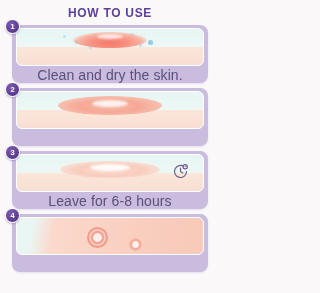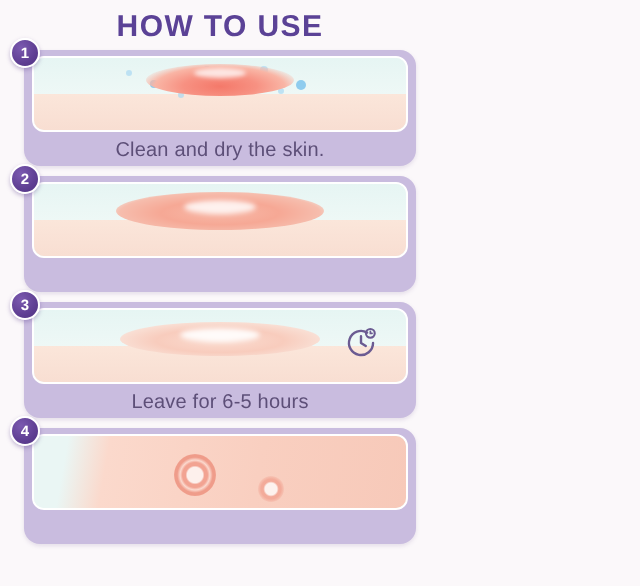--- a/index.html
+++ b/index.html
@@ -12,21 +12,21 @@
     background: #fbf8fa;
     font-family: "Liberation Sans", sans-serif;
     overflow: hidden;
     position: relative;
   }
 
   
   .page-title {
     width: 100%;
     text-align: center;
-    font-size: 15px;
+    font-size: 12px;
     font-weight: bold;
     letter-spacing: 0.7px;
     color: #5b4296;
     margin: 0;
     padding: 6px 0 4px 0;
     line-height: 15px;
   }
 
   
   .steps {
@@ -178,21 +178,21 @@
   
   .caption {
     position: absolute;
     left: 0;
     bottom: 0;
     width: 100%;
     height: 16px;
     display: flex;
     align-items: center;
     justify-content: center;
-    font-size: 10px;
+    font-size: 14px;
     color: #5d4f78;
     letter-spacing: 0.1px;
     white-space: nowrap;
   }
 
   
   .badge {
     position: absolute;
     left: -7px;
     top: -6px;
@@ -265,21 +265,21 @@
       <div class="bump bump-white-hi"></div>
 
       <svg class="clock-icon" viewBox="0 0 24 24">
         <path d="M20.5 12a8.5 8.5 0 1 1-4.2-7.35" fill="none" stroke="#6b5b92" stroke-width="1.7" stroke-linecap="round"></path>
         <path d="M12 7.2 V12 L15.4 14.1" fill="none" stroke="#6b5b92" stroke-width="1.7" stroke-linecap="round" stroke-linejoin="round"></path>
         <circle cx="18.6" cy="5.2" r="3.1" fill="none" stroke="#6b5b92" stroke-width="1.5"></circle>
         <path d="M18.6 3.7 v1.5 h1.2" fill="none" stroke="#6b5b92" stroke-width="1.2" stroke-linecap="round"></path>
       </svg>
     </div>
 
-    <div class="caption">Leave for 6-5 hours</div>
+    <div class="caption">Leave for 6-8 hours</div>
   </div>
 
   <div class="step">
     <div class="badge">4</div>
 
     <div class="illus">
       <div class="skin-full"></div>
       <div class="ring ring-lg"></div>
       <div class="ring ring-sm"></div>
     </div>

